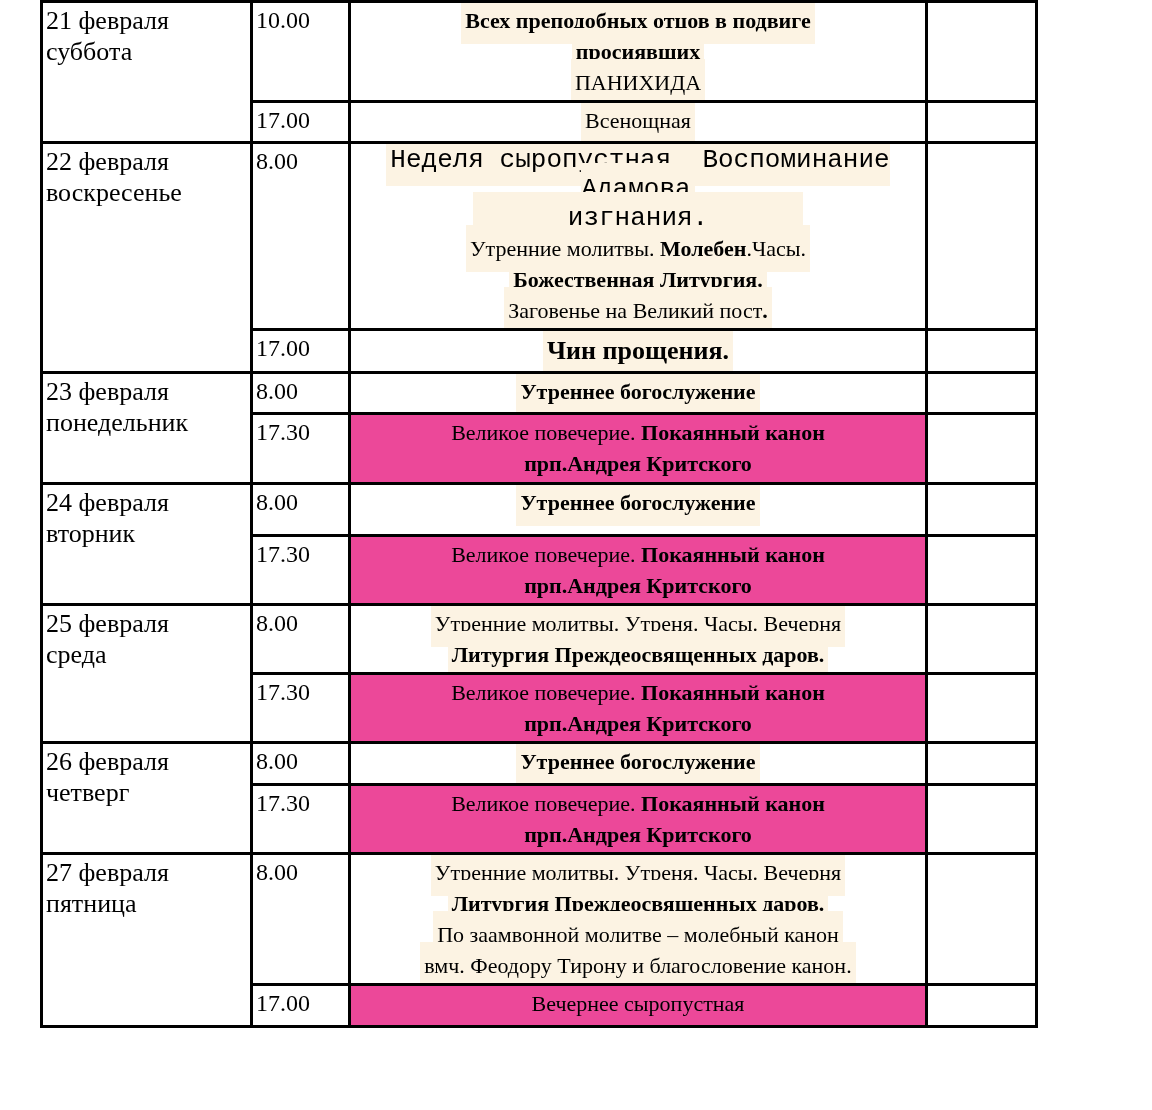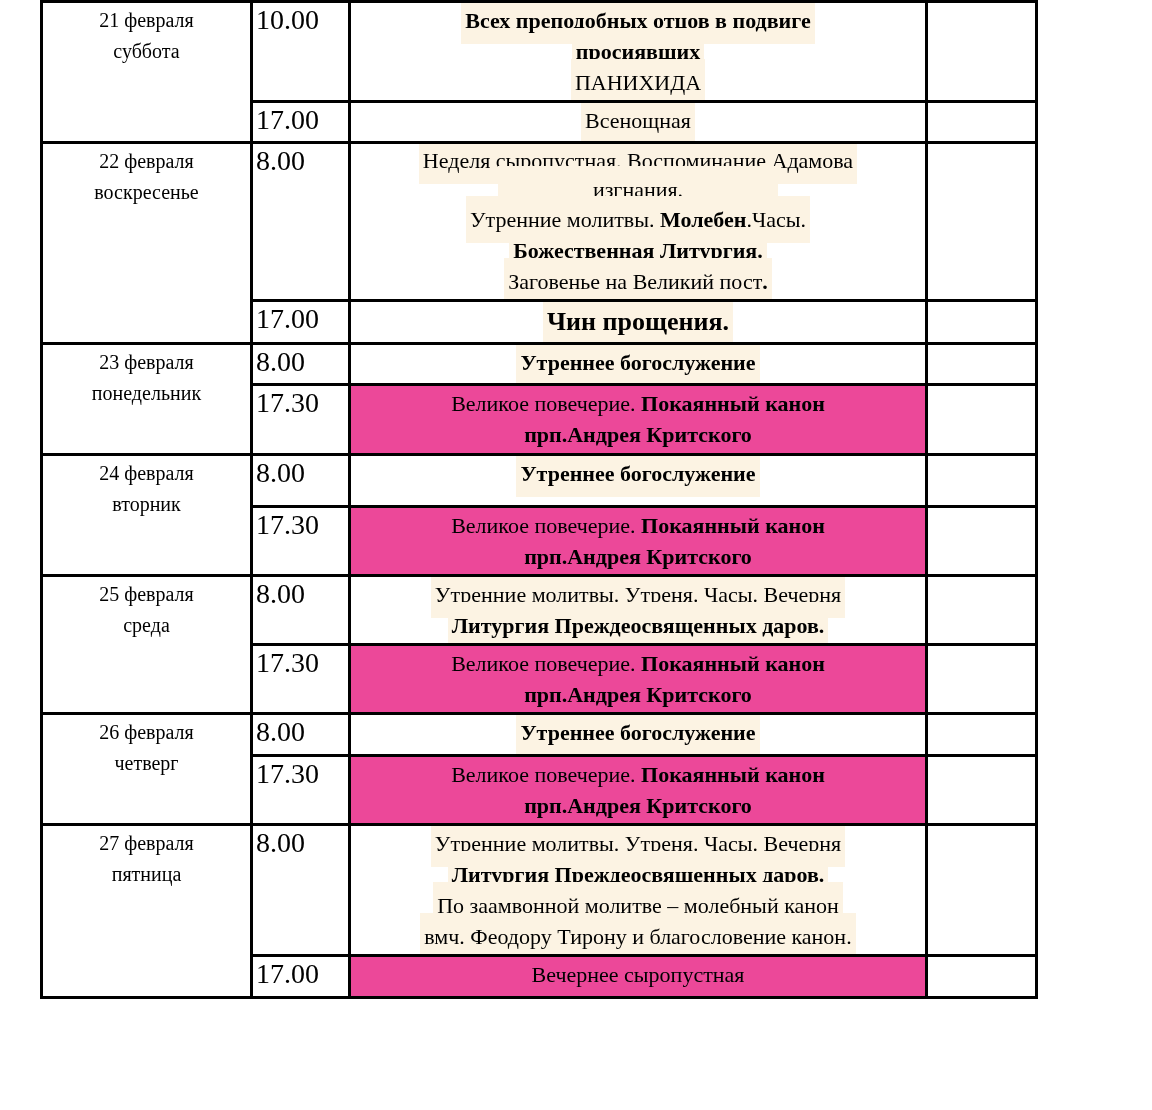--- a/index.html
+++ b/index.html
@@ -7,28 +7,28 @@
     width:1152px;height:1110px;background:#ffffff;
     font-family:"Liberation Serif",serif;color:#000000;
     position:relative;overflow:hidden;
   }
   .doc{position:absolute;top:0;left:40px;}
   table.schedule{border-collapse:collapse;table-layout:fixed;}
   table.schedule td{
     border:3px solid #000;vertical-align:top;
     padding:2px 3px;overflow:hidden;
   }
-  td.date{text-align:center;font-size:20px;line-height:31px;}
-  td.time{font-size:28px;line-height:30px;padding-left:12px;}
+  td.date{font-size:26px;line-height:31px;}
+  td.time{font-size:24px;line-height:30px;padding-left:12px;}
   td.svc{text-align:center;font-size:22px;padding-left:2px;padding-right:2px;}
   td.note{background:#ffffff;}
   td.vmid{vertical-align:middle;}
   .line{line-height:31px;}
   .b{font-weight:700;}
-  .sm{font-size:22px;line-height:29px;}
+  .sm{font-size:26px;line-height:29px;font-family:Liberation Mono, monospace;}
   .lg{font-size:26px;line-height:36px;font-family:Liberation Serif, serif;}
   .hl{background:#fcf3e3;padding:11px 4px;}
   .hl-wide{padding-left:95px;padding-right:95px;}
   .shaded{background:#ec4899;}
 </style>
 </head>
 <body>
 
 <div class="doc">
 <table class="schedule">

